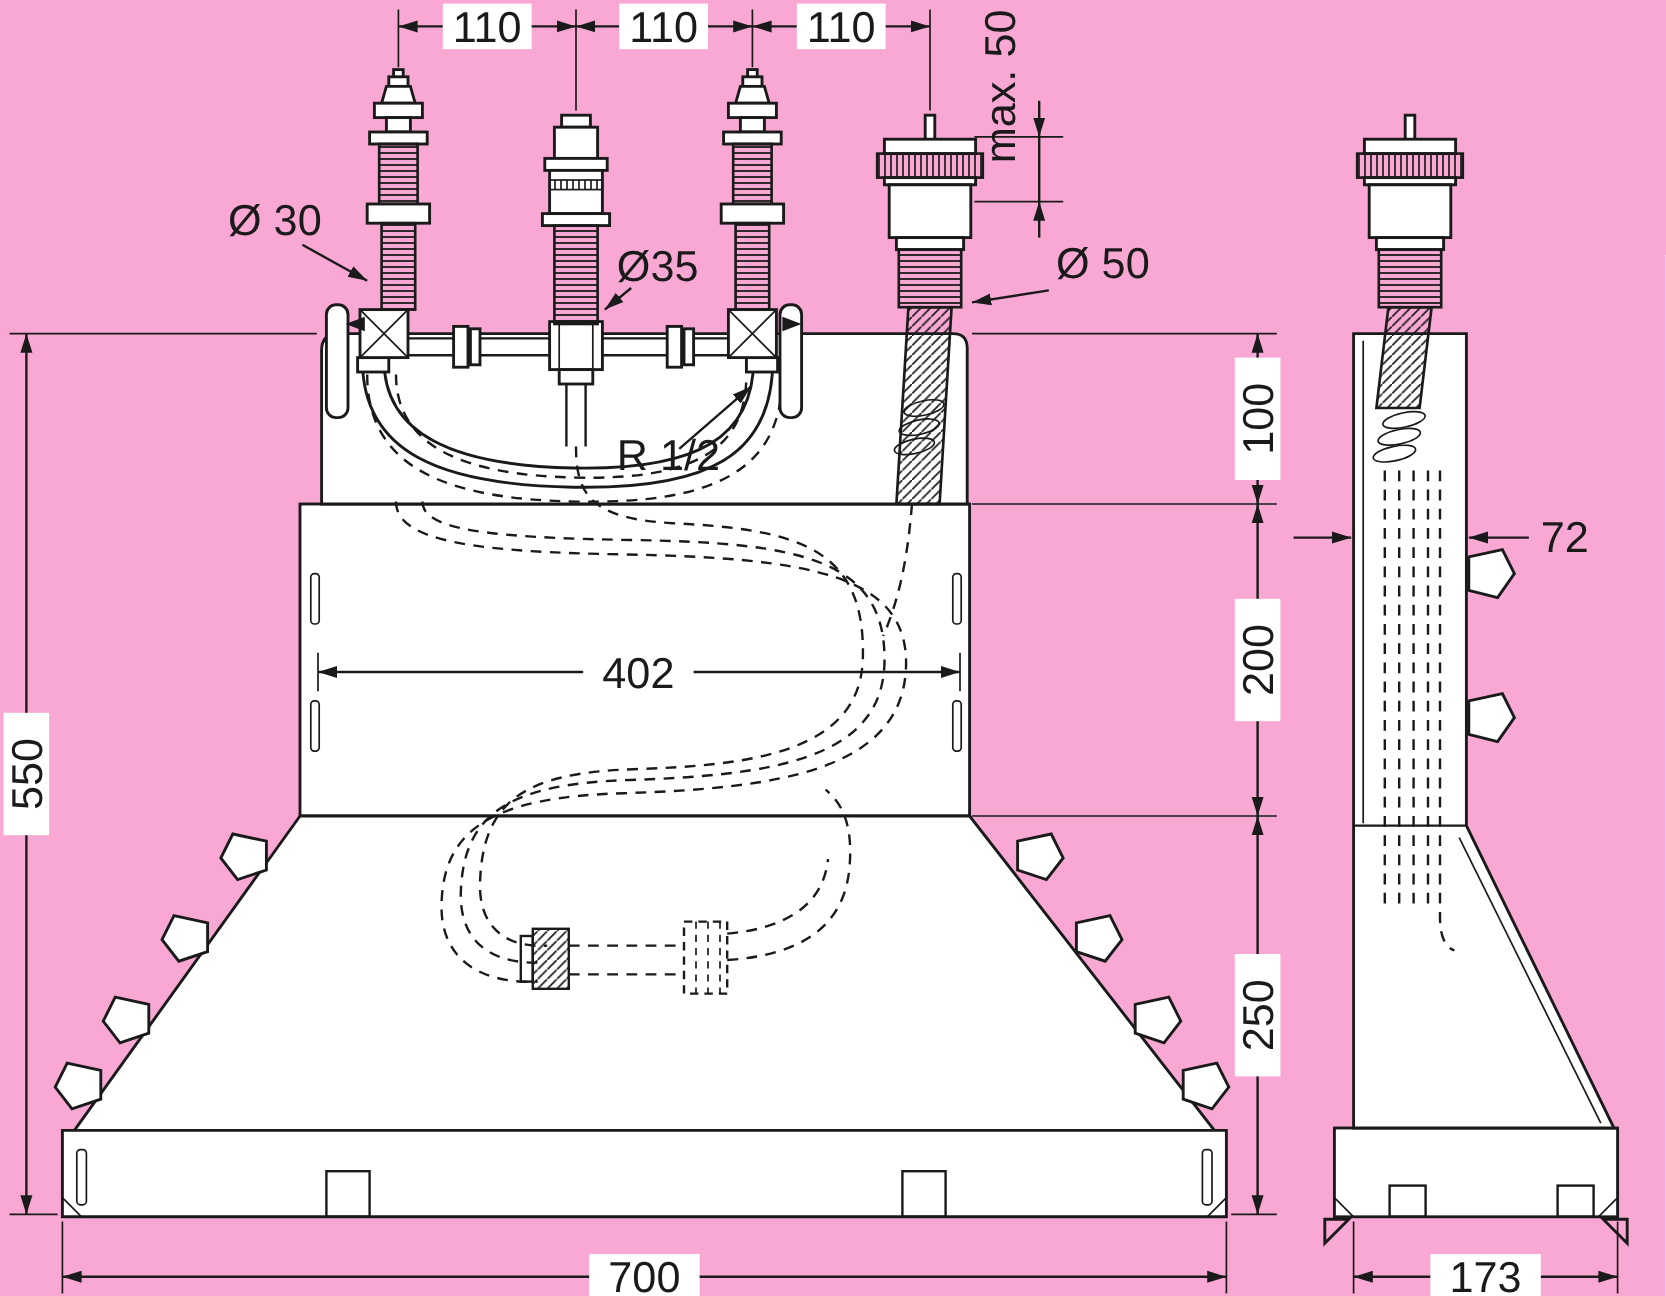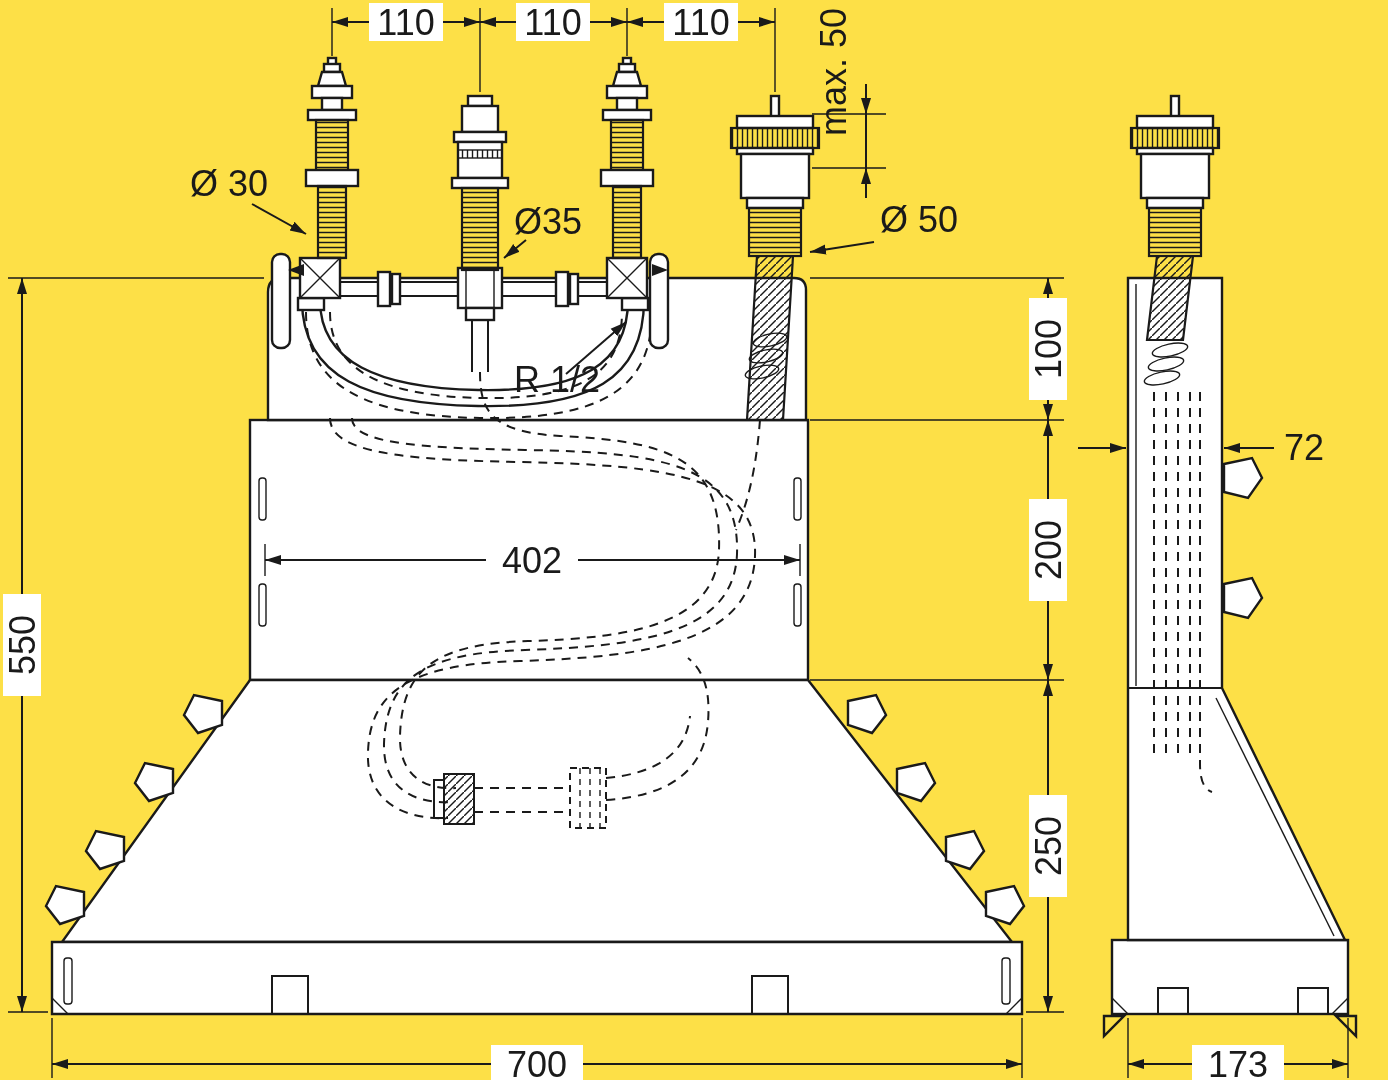--- a/index.html
+++ b/index.html
@@ -1,16 +1,16 @@
 <!DOCTYPE html>
 <html><head>
 <meta charset="utf-8">
 <style>
   html,body{margin:0;padding:0;background:#fff;}
-  #stage{width:1388px;height:1080px;background:#fde047;position:relative;overflow:hidden;}
+  #stage{width:1388px;height:1080px;background:#f9a8d4;position:relative;overflow:hidden;}
   svg{display:block;}
   text{font-family:"Liberation Sans",sans-serif;font-size:36px;fill:#1a1a1a;}
   .ol{stroke:#1a1a1a;stroke-width:2.4;fill:#fff;}
   .nf{stroke:#1a1a1a;stroke-width:2.4;fill:none;}
   .ln{stroke:#1a1a1a;stroke-width:2;fill:none;}
   .thin{stroke:#1a1a1a;stroke-width:1.4;fill:none;}
   .dash{stroke:#1a1a1a;stroke-width:2;fill:none;stroke-dasharray:9 7;}
   .dim{stroke:#1a1a1a;stroke-width:2;fill:none;}
   .wbg{fill:#fff;stroke:none;}
 </style>

